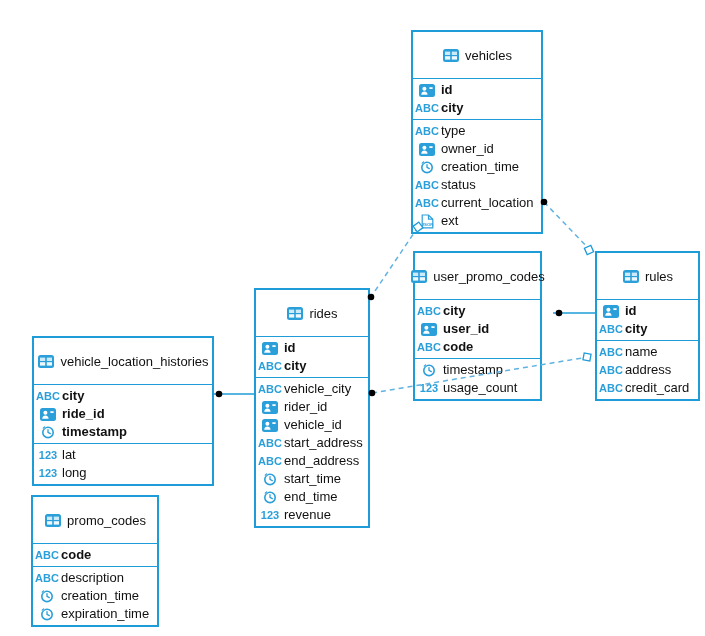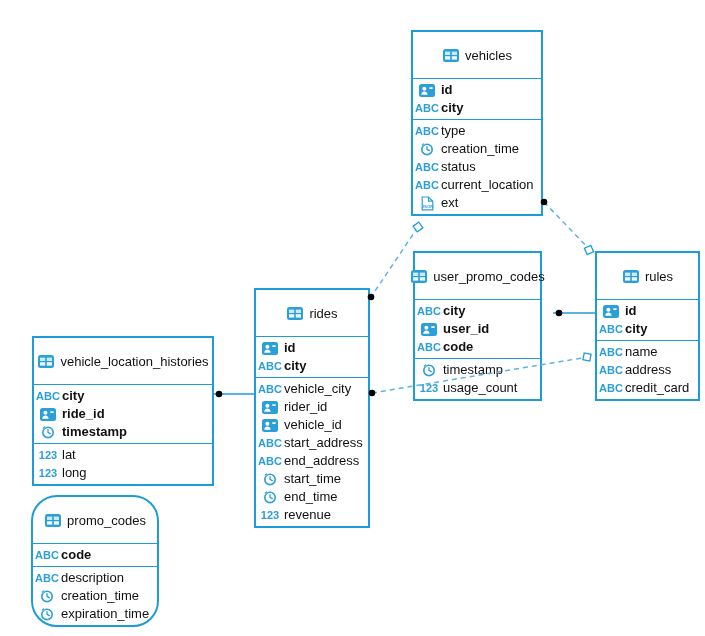--- a/index.html
+++ b/index.html
@@ -134,20 +134,31 @@
       </div>
       <div class="tbl-section plain">
         <div class="field-row">
           <span class="ficon">
             <span class="type-text-label">ABC</span>
           </span>
           <span class="field-label">type</span>
         </div>
         <div class="field-row">
           <span class="ficon">
+            <svg width="16" height="13" viewBox="0 0 16 13">
+              <rect width="16" height="13" rx="2.5" fill="#2b9fd9"></rect>
+              <circle cx="5.4" cy="4.7" r="2" fill="#fff"></circle>
+              <path d="M2.2 10.8 C2.4 8.3 3.8 7.4 5.4 7.4 C7 7.4 8.4 8.3 8.6 10.8 Z" fill="#fff"></path>
+              <rect x="10.1" y="3.2" width="3.8" height="1.7" rx="0.8" fill="#fff"></rect>
+            </svg>
+          </span>
+          <span class="field-label">owner_id</span>
+        </div>
+        <div class="field-row">
+          <span class="ficon">
             <svg width="14" height="14" viewBox="0 0 14 14">
               <circle cx="7" cy="7.4" r="5.2" fill="none" stroke="#2b9fd9" stroke-width="1.6"></circle>
               <path d="M7 4.6 L7 7.4 L9.3 8.6" fill="none" stroke="#2b9fd9" stroke-width="1.3" stroke-linecap="round"></path>
               <path d="M3.4 1.6 L1.8 3.1" stroke="#fff" stroke-width="2.6" stroke-linecap="round"></path>
               <path d="M3.6 1.9 L2.2 3.2" stroke="#2b9fd9" stroke-width="1.2" stroke-linecap="round"></path>
             </svg>
           </span>
           <span class="field-label">creation_time</span>
         </div>
         <div class="field-row">
@@ -439,21 +450,21 @@
           <span class="field-label">lat</span>
         </div>
         <div class="field-row">
           <span class="ficon">
             <span class="type-text-label">123</span>
           </span>
           <span class="field-label">long</span>
         </div>
       </div>
     </div>
-    <div class="db-table" style="left: 31px; top: 495px; width: 128px; border-radius: 26px;">
+    <div class="db-table" style="left: 31px; top: 495px; width: 128px;">
       <div class="tbl-header">
         <span class="ficon">
           <svg width="16" height="13" viewBox="0 0 16 13">
             <rect width="16" height="13" rx="2.5" fill="#2b9fd9"></rect>
             <rect x="2" y="2.6" width="5.2" height="3.4" fill="#cdeaf8"></rect>
             <rect x="8.8" y="2.6" width="5.2" height="3.4" fill="#cdeaf8"></rect>
             <rect x="2" y="7.2" width="5.2" height="3.4" fill="#eef8fd"></rect>
             <rect x="8.8" y="7.2" width="5.2" height="3.4" fill="#eef8fd"></rect>
           </svg>
         </span>

